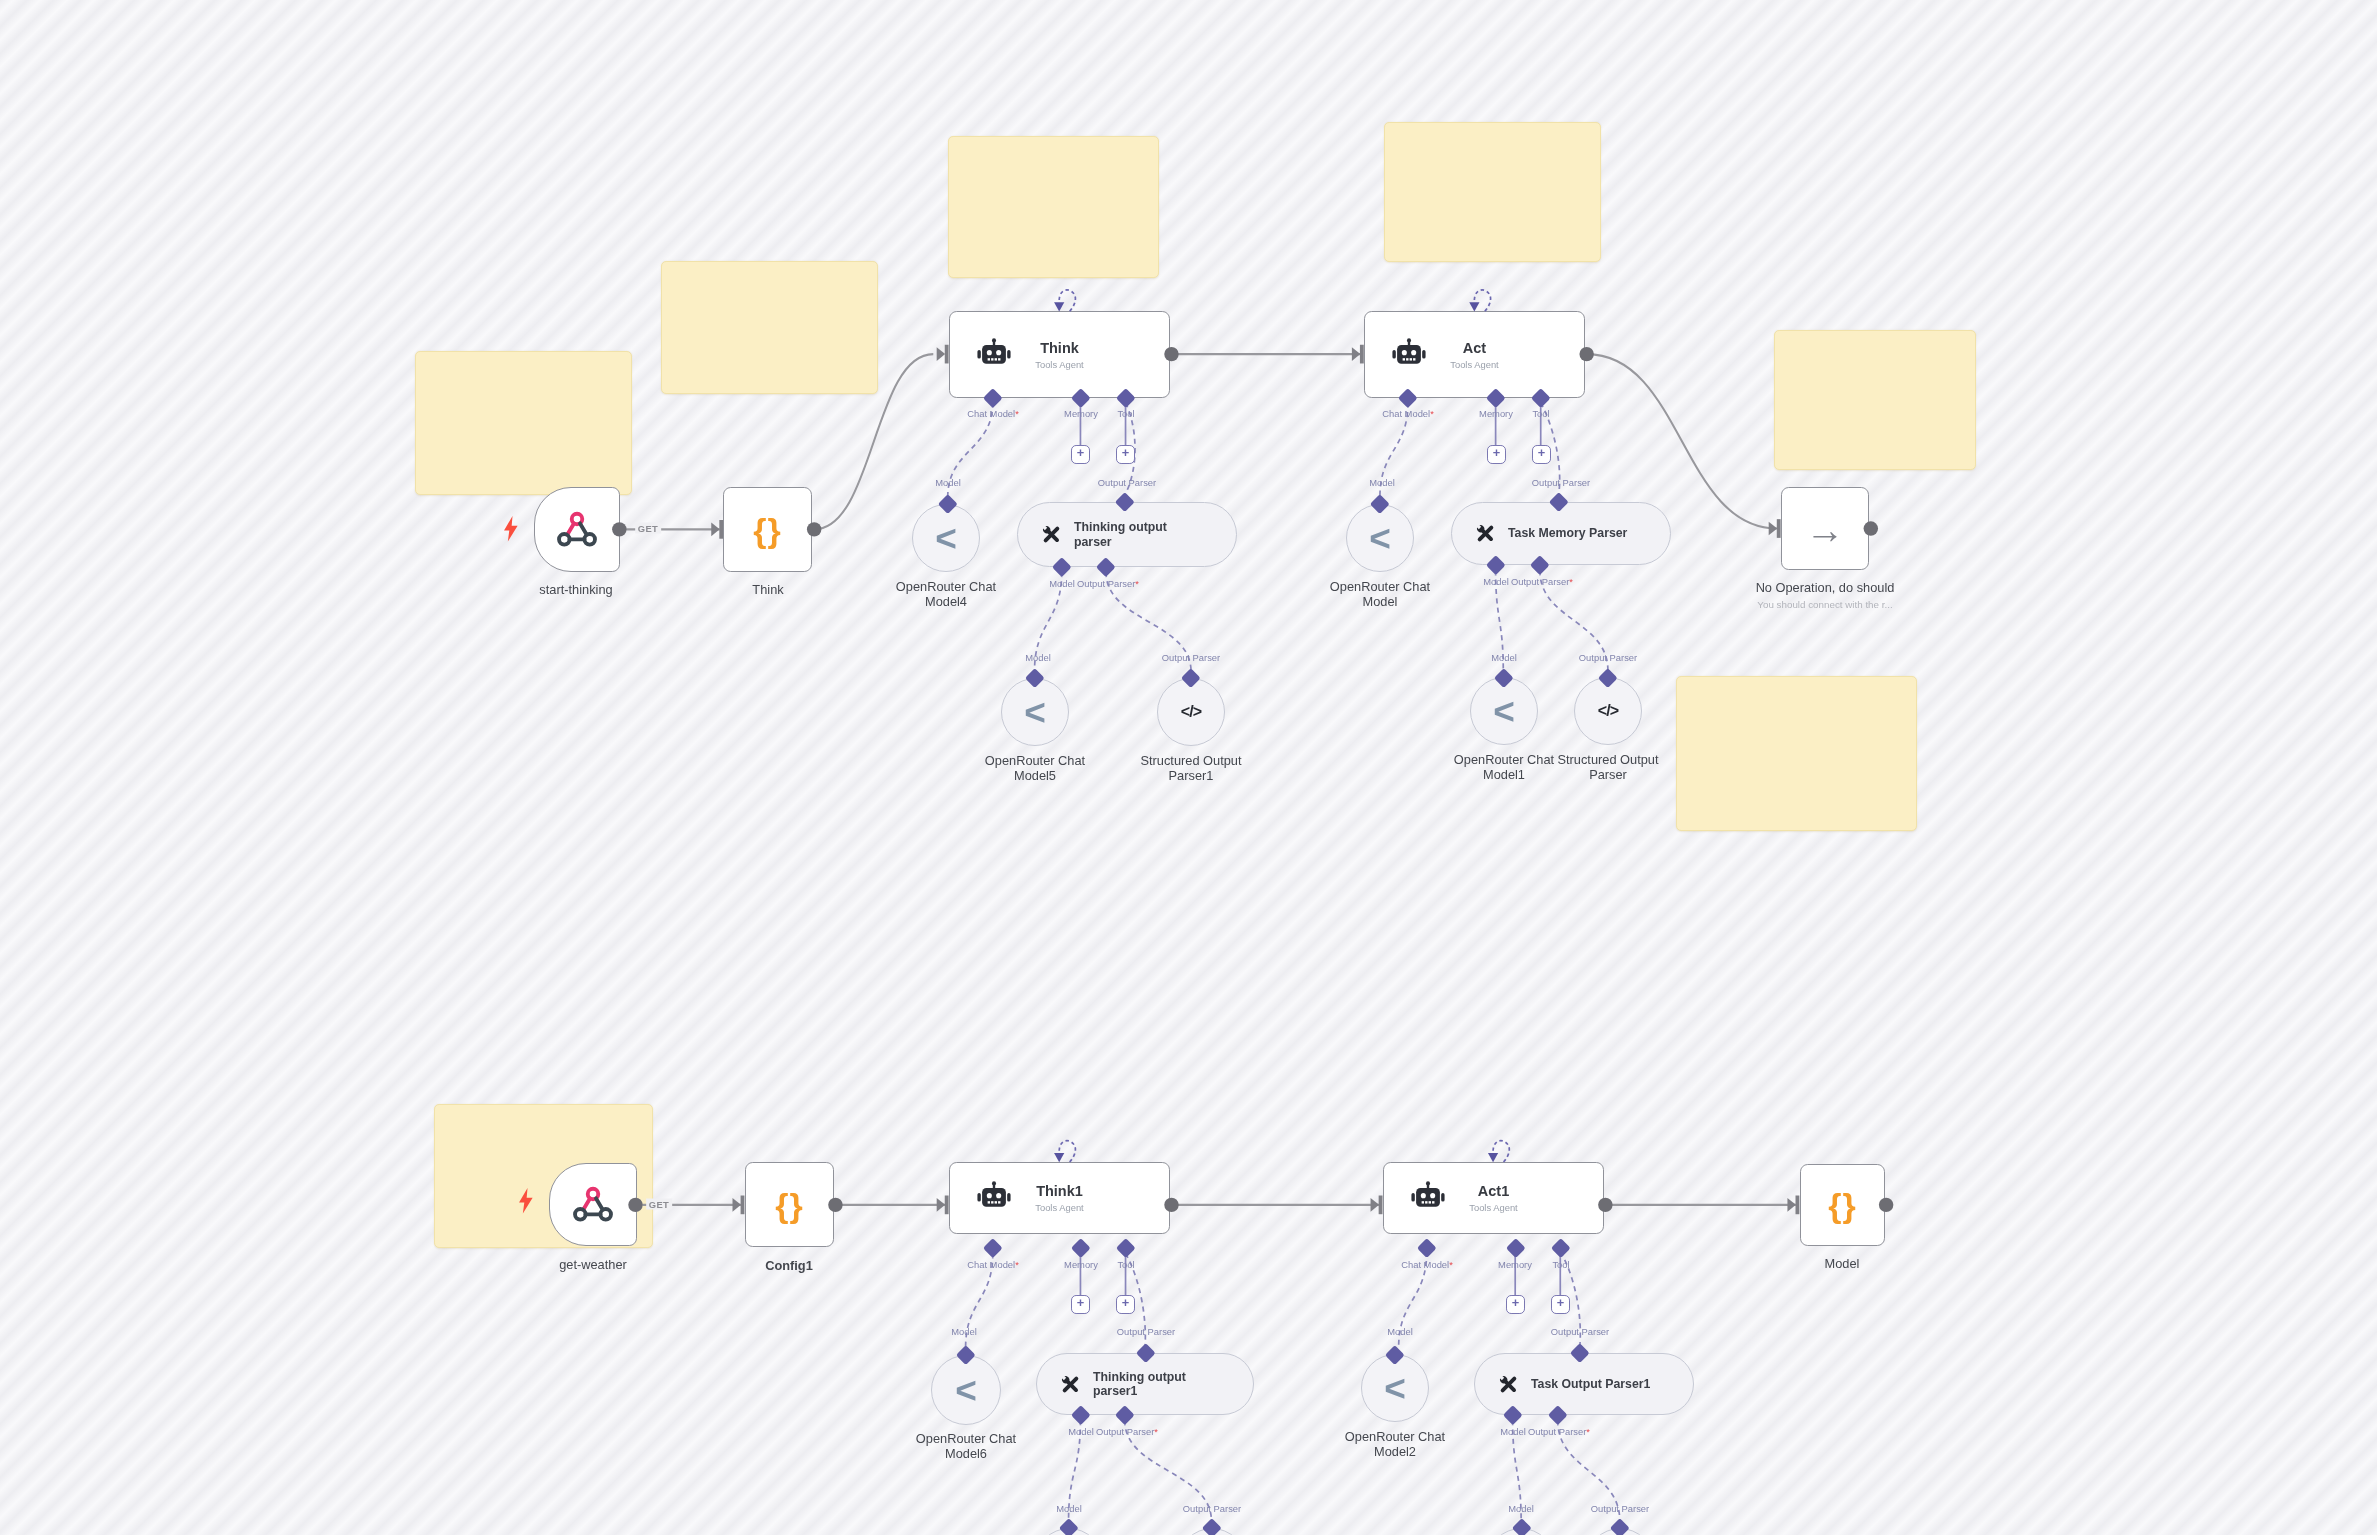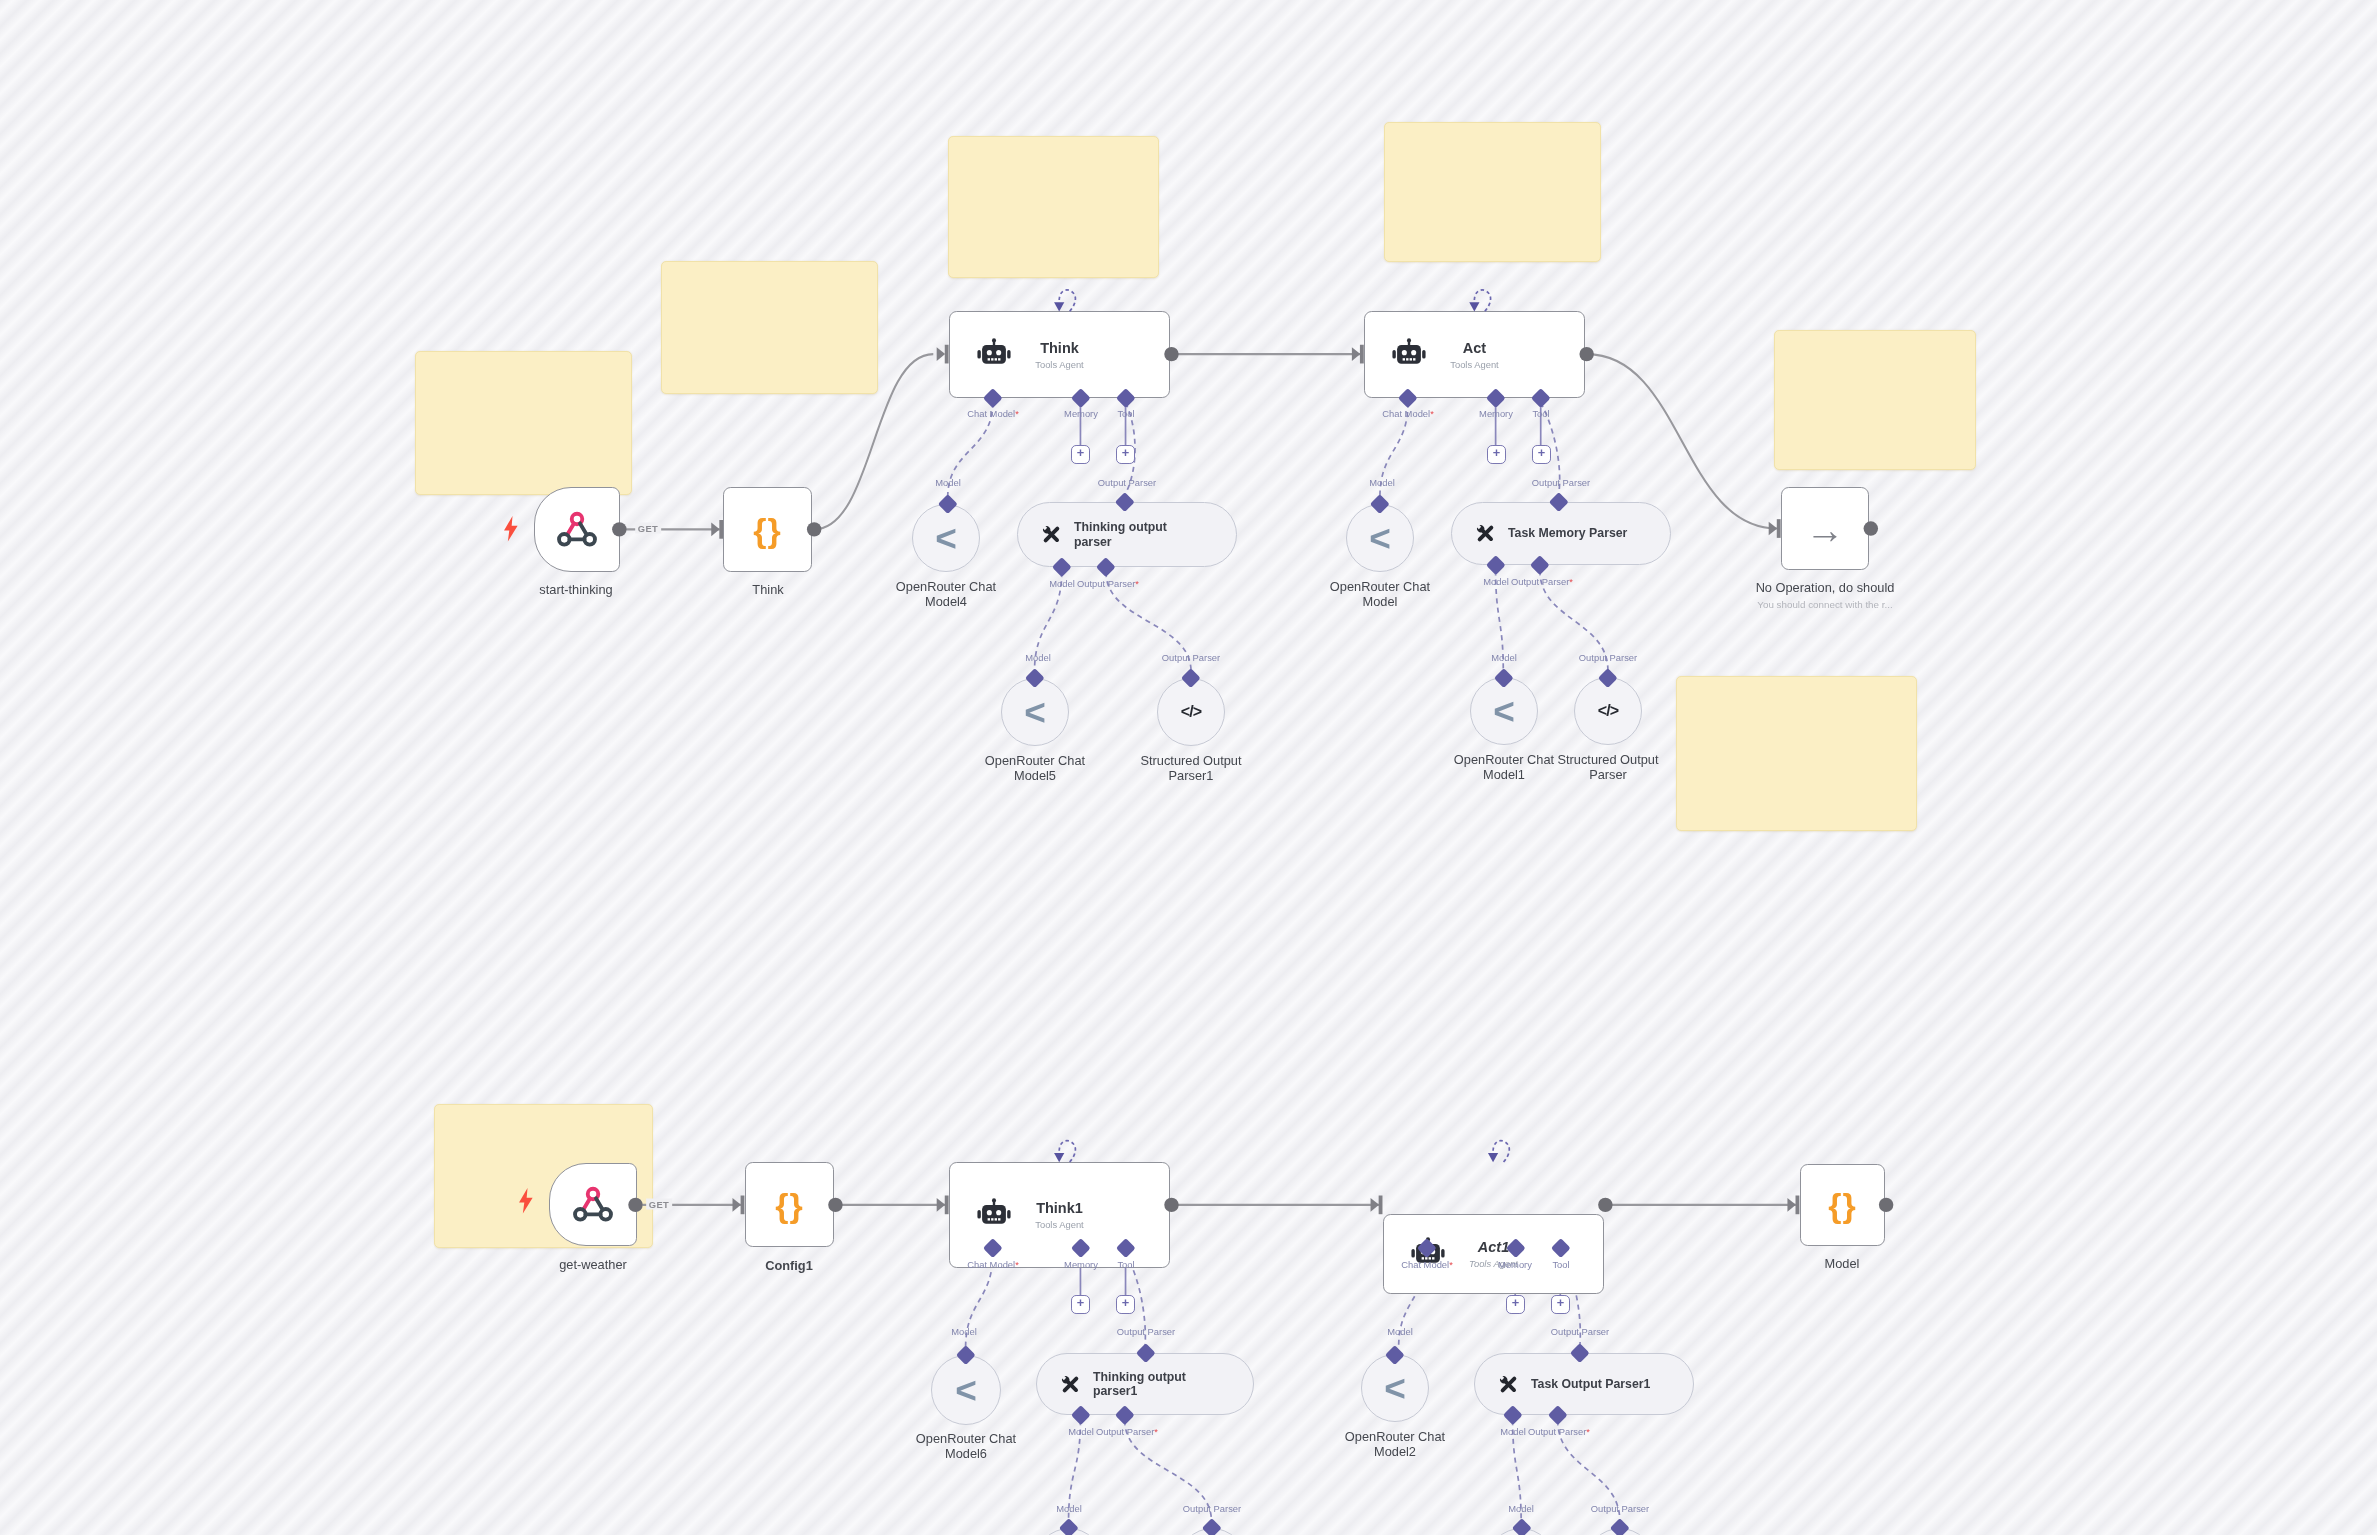--- a/index.html
+++ b/index.html
@@ -175,42 +175,42 @@
             <rect x="12.5" y="23.5" width="2.8" height="2.8" fill="#fff"></rect>
             <rect x="16.6" y="23.5" width="2.8" height="2.8" fill="#fff"></rect>
             <rect x="20.7" y="23.5" width="2.8" height="2.8" fill="#fff"></rect>
             <rect x="24.8" y="23.5" width="2.8" height="2.8" fill="#fff"></rect>
           </svg></div>
         <div class="agent-title">
           <div class="t">Act</div>
           <div class="s">Tools Agent</div>
         </div>
       </div>
-      <div class="node" style="left: 949px; top: 1162px; width: 221px; height: 106px;">
+      <div class="node" style="left: 949px; top: 1162px; width: 221px; height: 72px;">
         <div class="agent-ic"><svg width="34" height="31" viewBox="0 0 40 36">
             <g fill="#2c2f37">
               <rect x="18.6" y="2" width="2.8" height="6"></rect>
               <circle cx="20" cy="2.6" r="2.4"></circle>
               <rect x="6" y="8" width="28" height="22" rx="5"></rect>
               <rect x="0.5" y="14" width="4" height="10" rx="2"></rect>
               <rect x="35.5" y="14" width="4" height="10" rx="2"></rect>
             </g>
             <circle cx="14.5" cy="17" r="3" fill="#fff"></circle>
             <circle cx="25.5" cy="17" r="3" fill="#fff"></circle>
             <rect x="12.5" y="23.5" width="2.8" height="2.8" fill="#fff"></rect>
             <rect x="16.6" y="23.5" width="2.8" height="2.8" fill="#fff"></rect>
             <rect x="20.7" y="23.5" width="2.8" height="2.8" fill="#fff"></rect>
             <rect x="24.8" y="23.5" width="2.8" height="2.8" fill="#fff"></rect>
           </svg></div>
         <div class="agent-title">
           <div class="t">Think1</div>
           <div class="s">Tools Agent</div>
         </div>
       </div>
-      <div class="node" style="left: 1383px; top: 1214px; width: 221px; height: 80px; font-style: italic;">
+      <div class="node" style="left: 1383px; top: 1162px; width: 221px; height: 72px;">
         <div class="agent-ic"><svg width="34" height="31" viewBox="0 0 40 36">
             <g fill="#2c2f37">
               <rect x="18.6" y="2" width="2.8" height="6"></rect>
               <circle cx="20" cy="2.6" r="2.4"></circle>
               <rect x="6" y="8" width="28" height="22" rx="5"></rect>
               <rect x="0.5" y="14" width="4" height="10" rx="2"></rect>
               <rect x="35.5" y="14" width="4" height="10" rx="2"></rect>
             </g>
             <circle cx="14.5" cy="17" r="3" fill="#fff"></circle>
             <circle cx="25.5" cy="17" r="3" fill="#fff"></circle>

